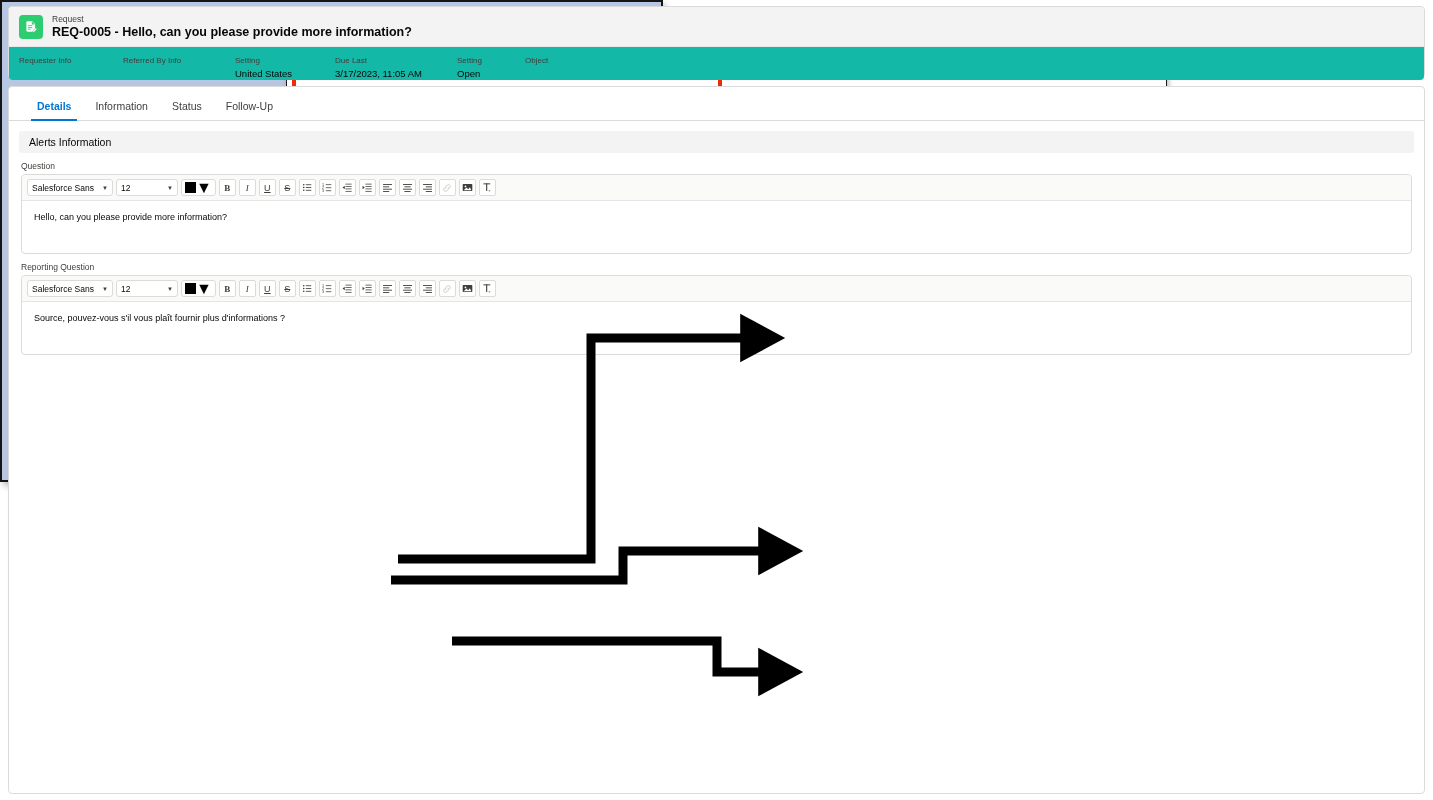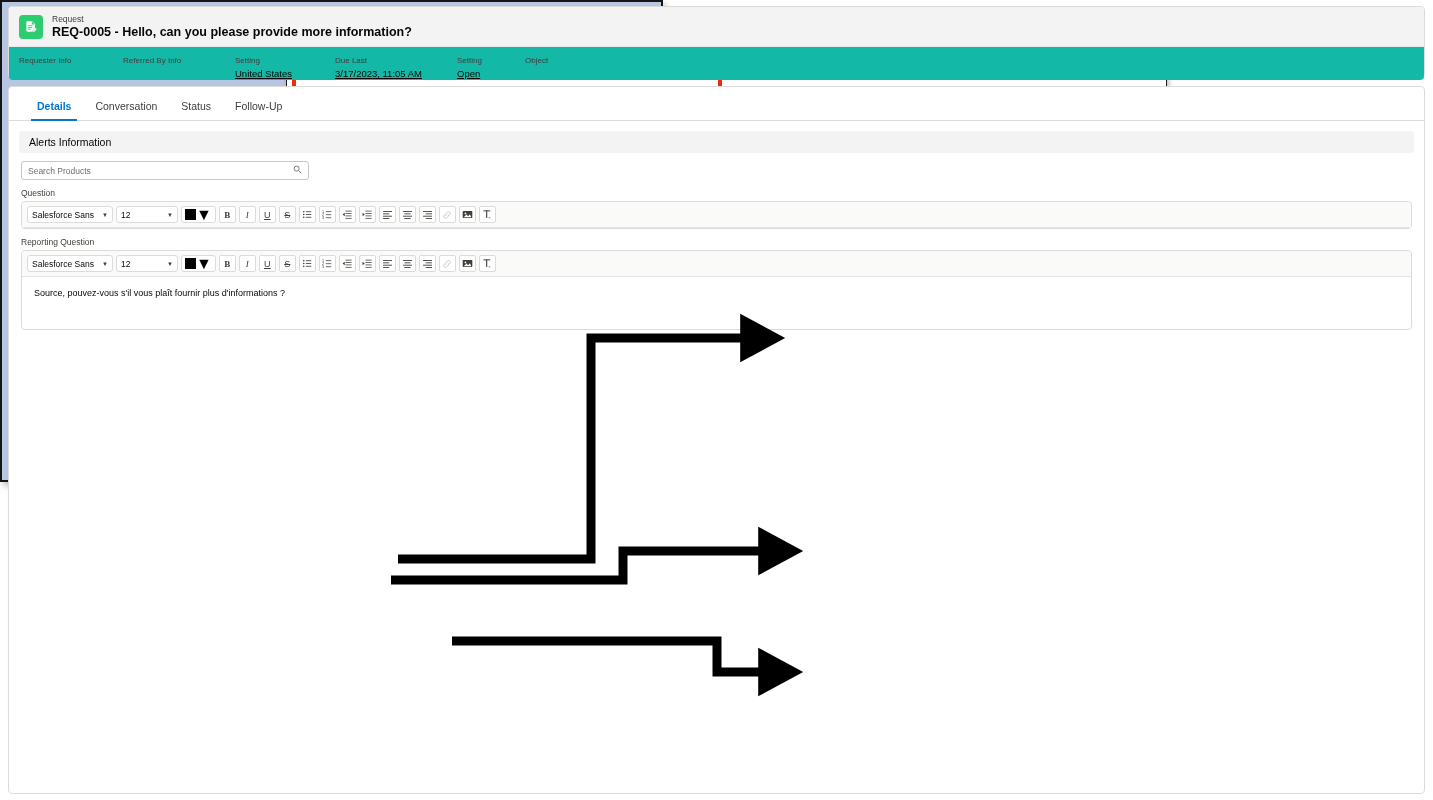--- a/index.html
+++ b/index.html
@@ -104,21 +104,21 @@
   .rec-icon {
     width:24px; height:24px; border-radius:4px; background:#2ecc71;
     display:flex; align-items:center; justify-content:center; flex:0 0 auto;
   }
   .rec-titles { margin-left:9px; }
   .rec-obj { font-size:8.5px; color:#3e3e3c; line-height:11px; }
   .rec-name { font-size:12.5px; font-weight:bold; color:#080707; line-height:14px; }
   #rec-head .fields { display:flex; padding:8px 0 0 10px; background:#14b8a6; border-radius:0 0 4px 4px;}
   .hf { flex:0 0 auto; }
   .hf .hk { font-size:8px; color:#3e3e3c; line-height:12px; }
-  .hf .hv { font-size:9.5px; color:#080707; line-height:13px;text-decoration:underline; }
+  .hf .hv { font-size:9.5px; color:#080707; line-height:13px; }
 
   
   #tabs-card { position:absolute; left:0; top:80px; right:0; bottom:0; }
   .tabbar { display:flex; padding:8px 0 0 16px; border-bottom:1px solid #dddbda; }
   .tab { font-size:10.5px; color:#3e3e3c; padding:5px 12px 8px; cursor:pointer; position:relative;}
   .tab.active { color:#0176d3; font-weight:bold;text-align:right; }
   .tab.active:after {
     content:''; position:absolute; left:6px; right:6px; bottom:-1px; height:2px; background:#0176d3;
   }
   .sec-band {
@@ -377,37 +377,28 @@
         <div class="hf" style="width:60px">
           <div class="hk">Object</div>
           <div class="hv"></div>
         </div>
       </div>
     </div>
 
     <div class="sf-card" id="tabs-card">
       <div class="tabbar">
         <div class="tab active">Details</div>
-        <div class="tab">Conversation</div>
+        <div class="tab">Information</div>
         <div class="tab">Status</div>
         <div class="tab">Follow-Up</div>
       </div>
 
       <div class="sec-band">Alerts Information</div>
 
       <div class="fld">
-        <div class="search-box">
-          <span class="ph">Search Products</span>
-          <span>
-            <svg width="9" height="9" viewBox="0 0 16 16" fill="none" stroke="#706e6b" stroke-width="1.6">
-              <circle cx="6.5" cy="6.5" r="4.5"></circle>
-                <line x1="10" y1="10" x2="14.5" y2="14.5"></line>
-            </svg>
-          </span>
-        </div>
       </div>
 
       <div class="fld">
         <div class="fk">Question</div>
         <div class="rte">
           <div class="rte-bar">
             <div class="ddl" style="width:86px">
               <span>Salesforce Sans</span>
                 <span class="cv">▼</span>
             </div>
@@ -499,20 +490,21 @@
                 </svg>
             </div>
             <div class="tb">
               <svg width="11" height="11" viewBox="0 0 16 16" fill="#3e3e3c">
                   <rect x="2" y="2" width="10" height="1.4"></rect>
                   <rect x="6" y="2" width="1.6" height="11"></rect>
                   <text x="9" y="14.5" font-size="6" font-family="sans-serif">×</text>
                 </svg>
             </div>
           </div>
+          <div class="rte-body">Hello, can you please provide more information?</div>
         </div>
       </div>
 
       <div class="fld">
         <div class="fk">Reporting Question</div>
         <div class="rte">
           <div class="rte-bar">
             <div class="ddl" style="width:86px">
               <span>Salesforce Sans</span>
                 <span class="cv">▼</span>

